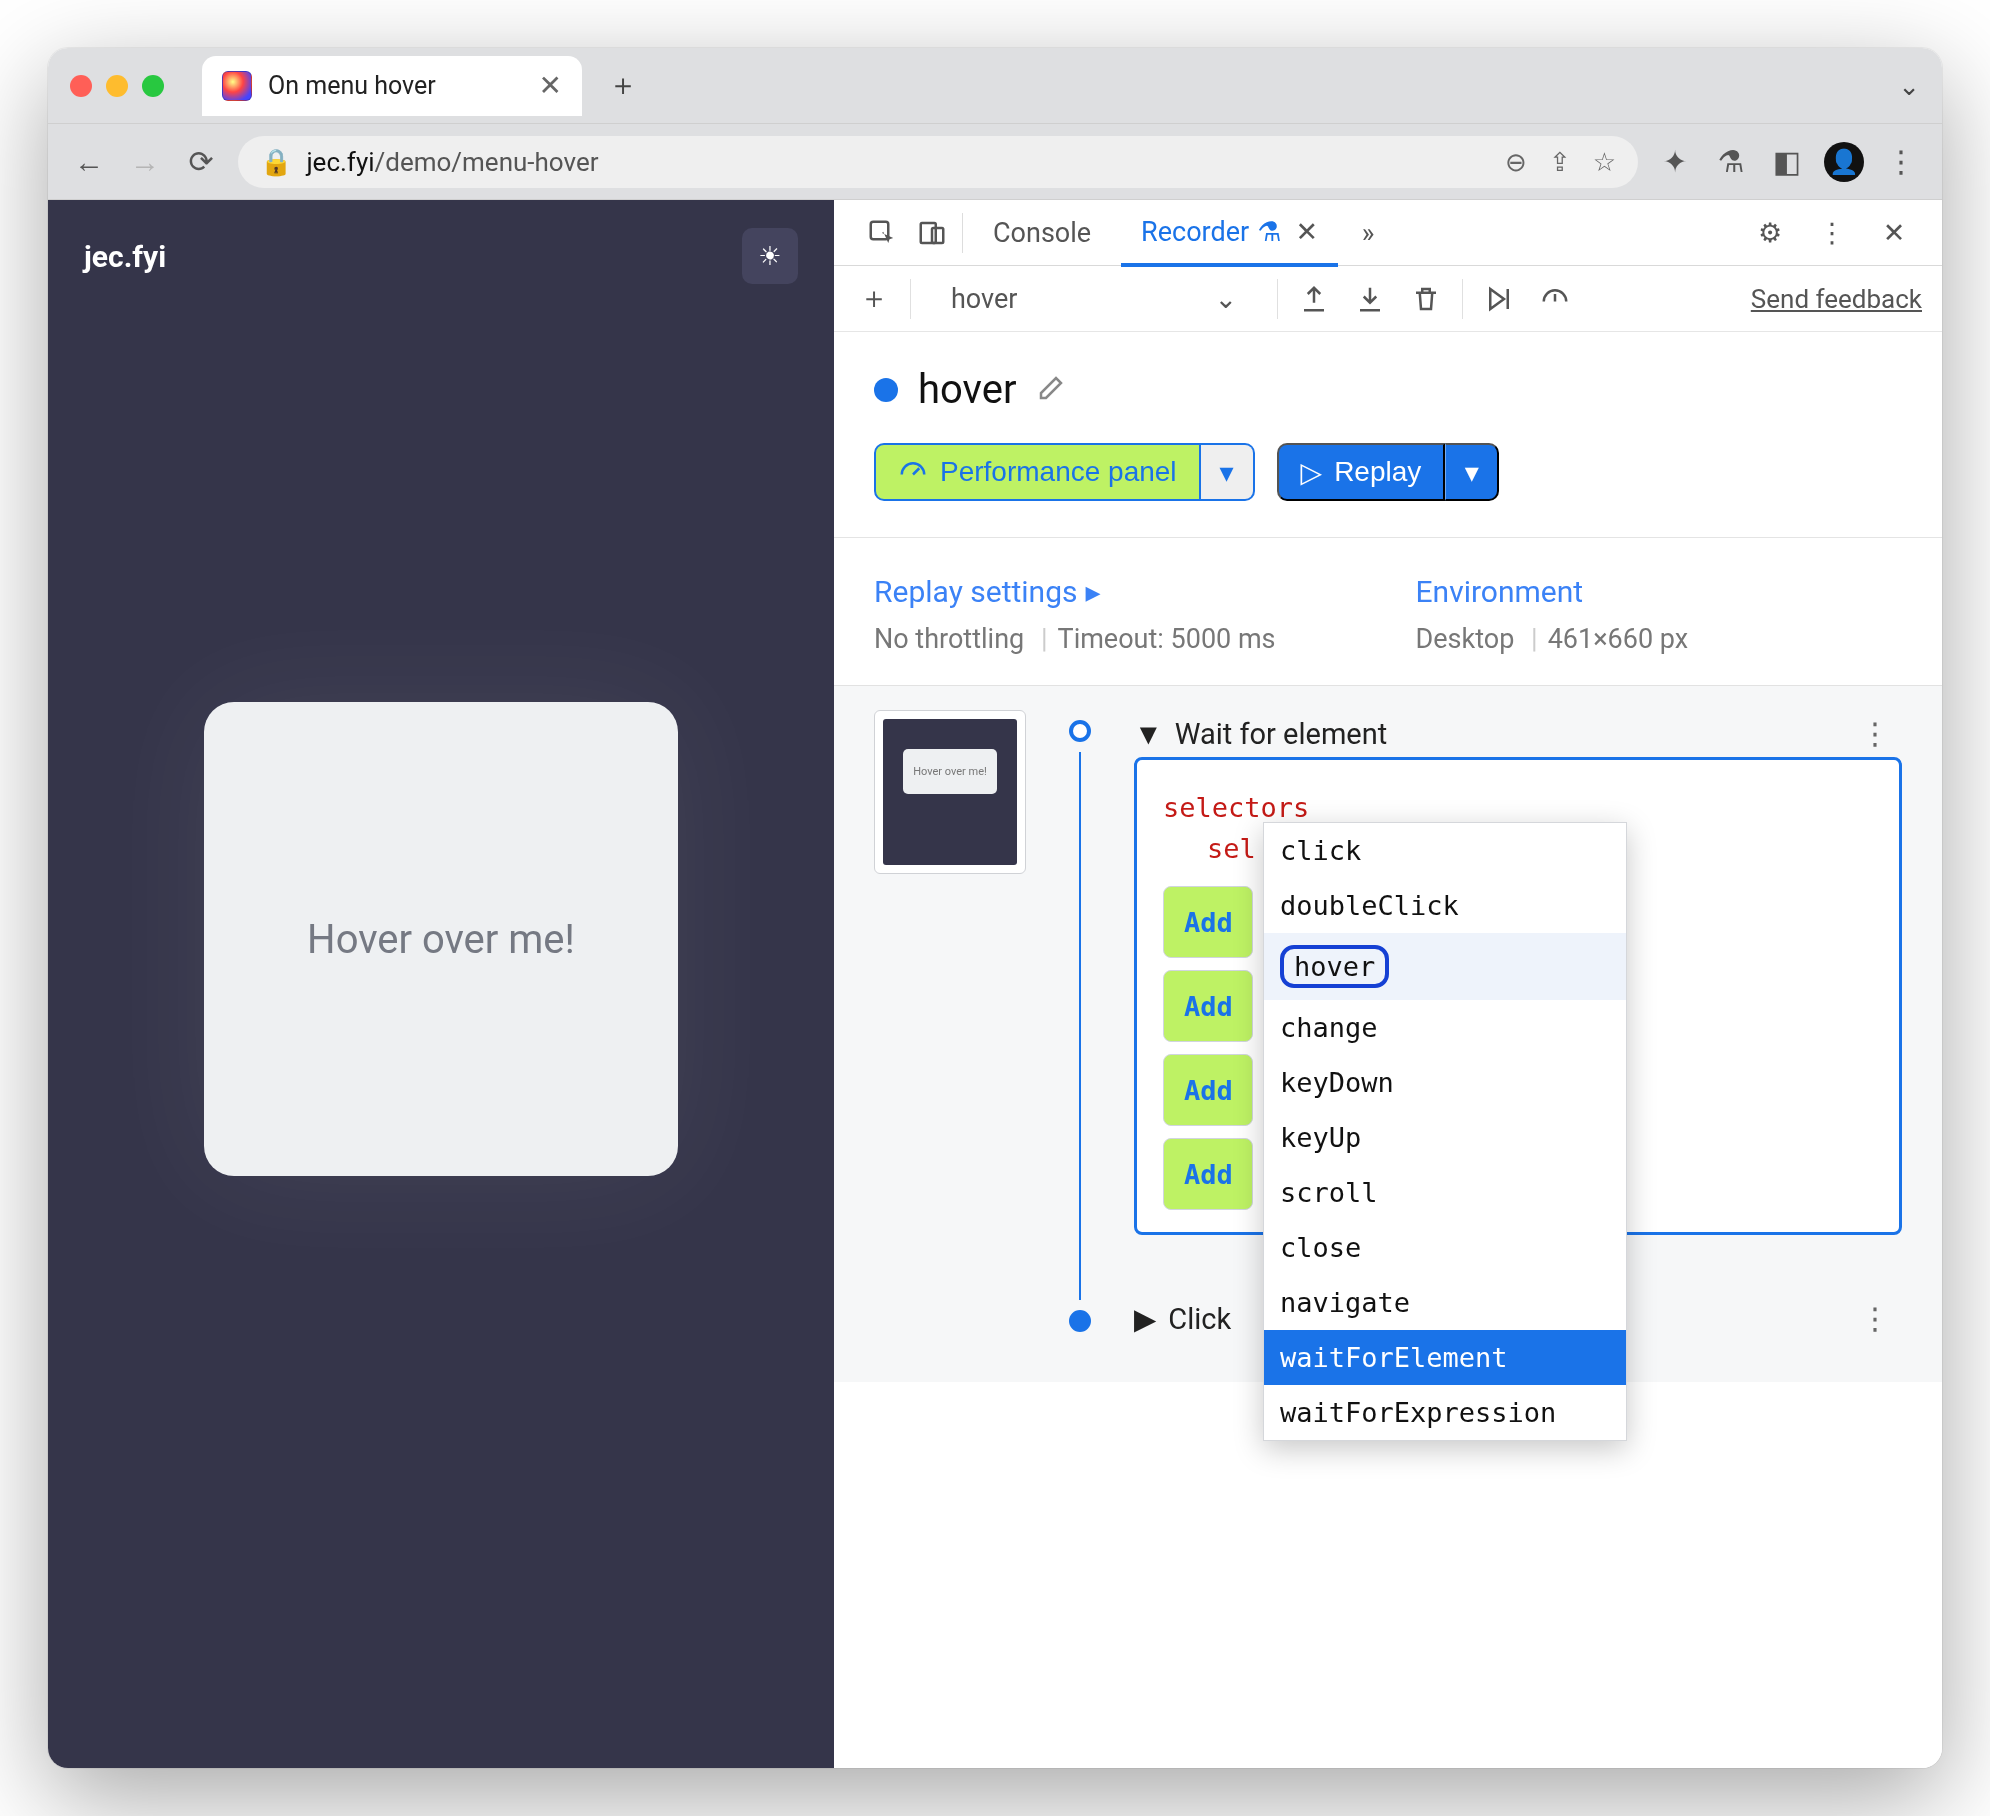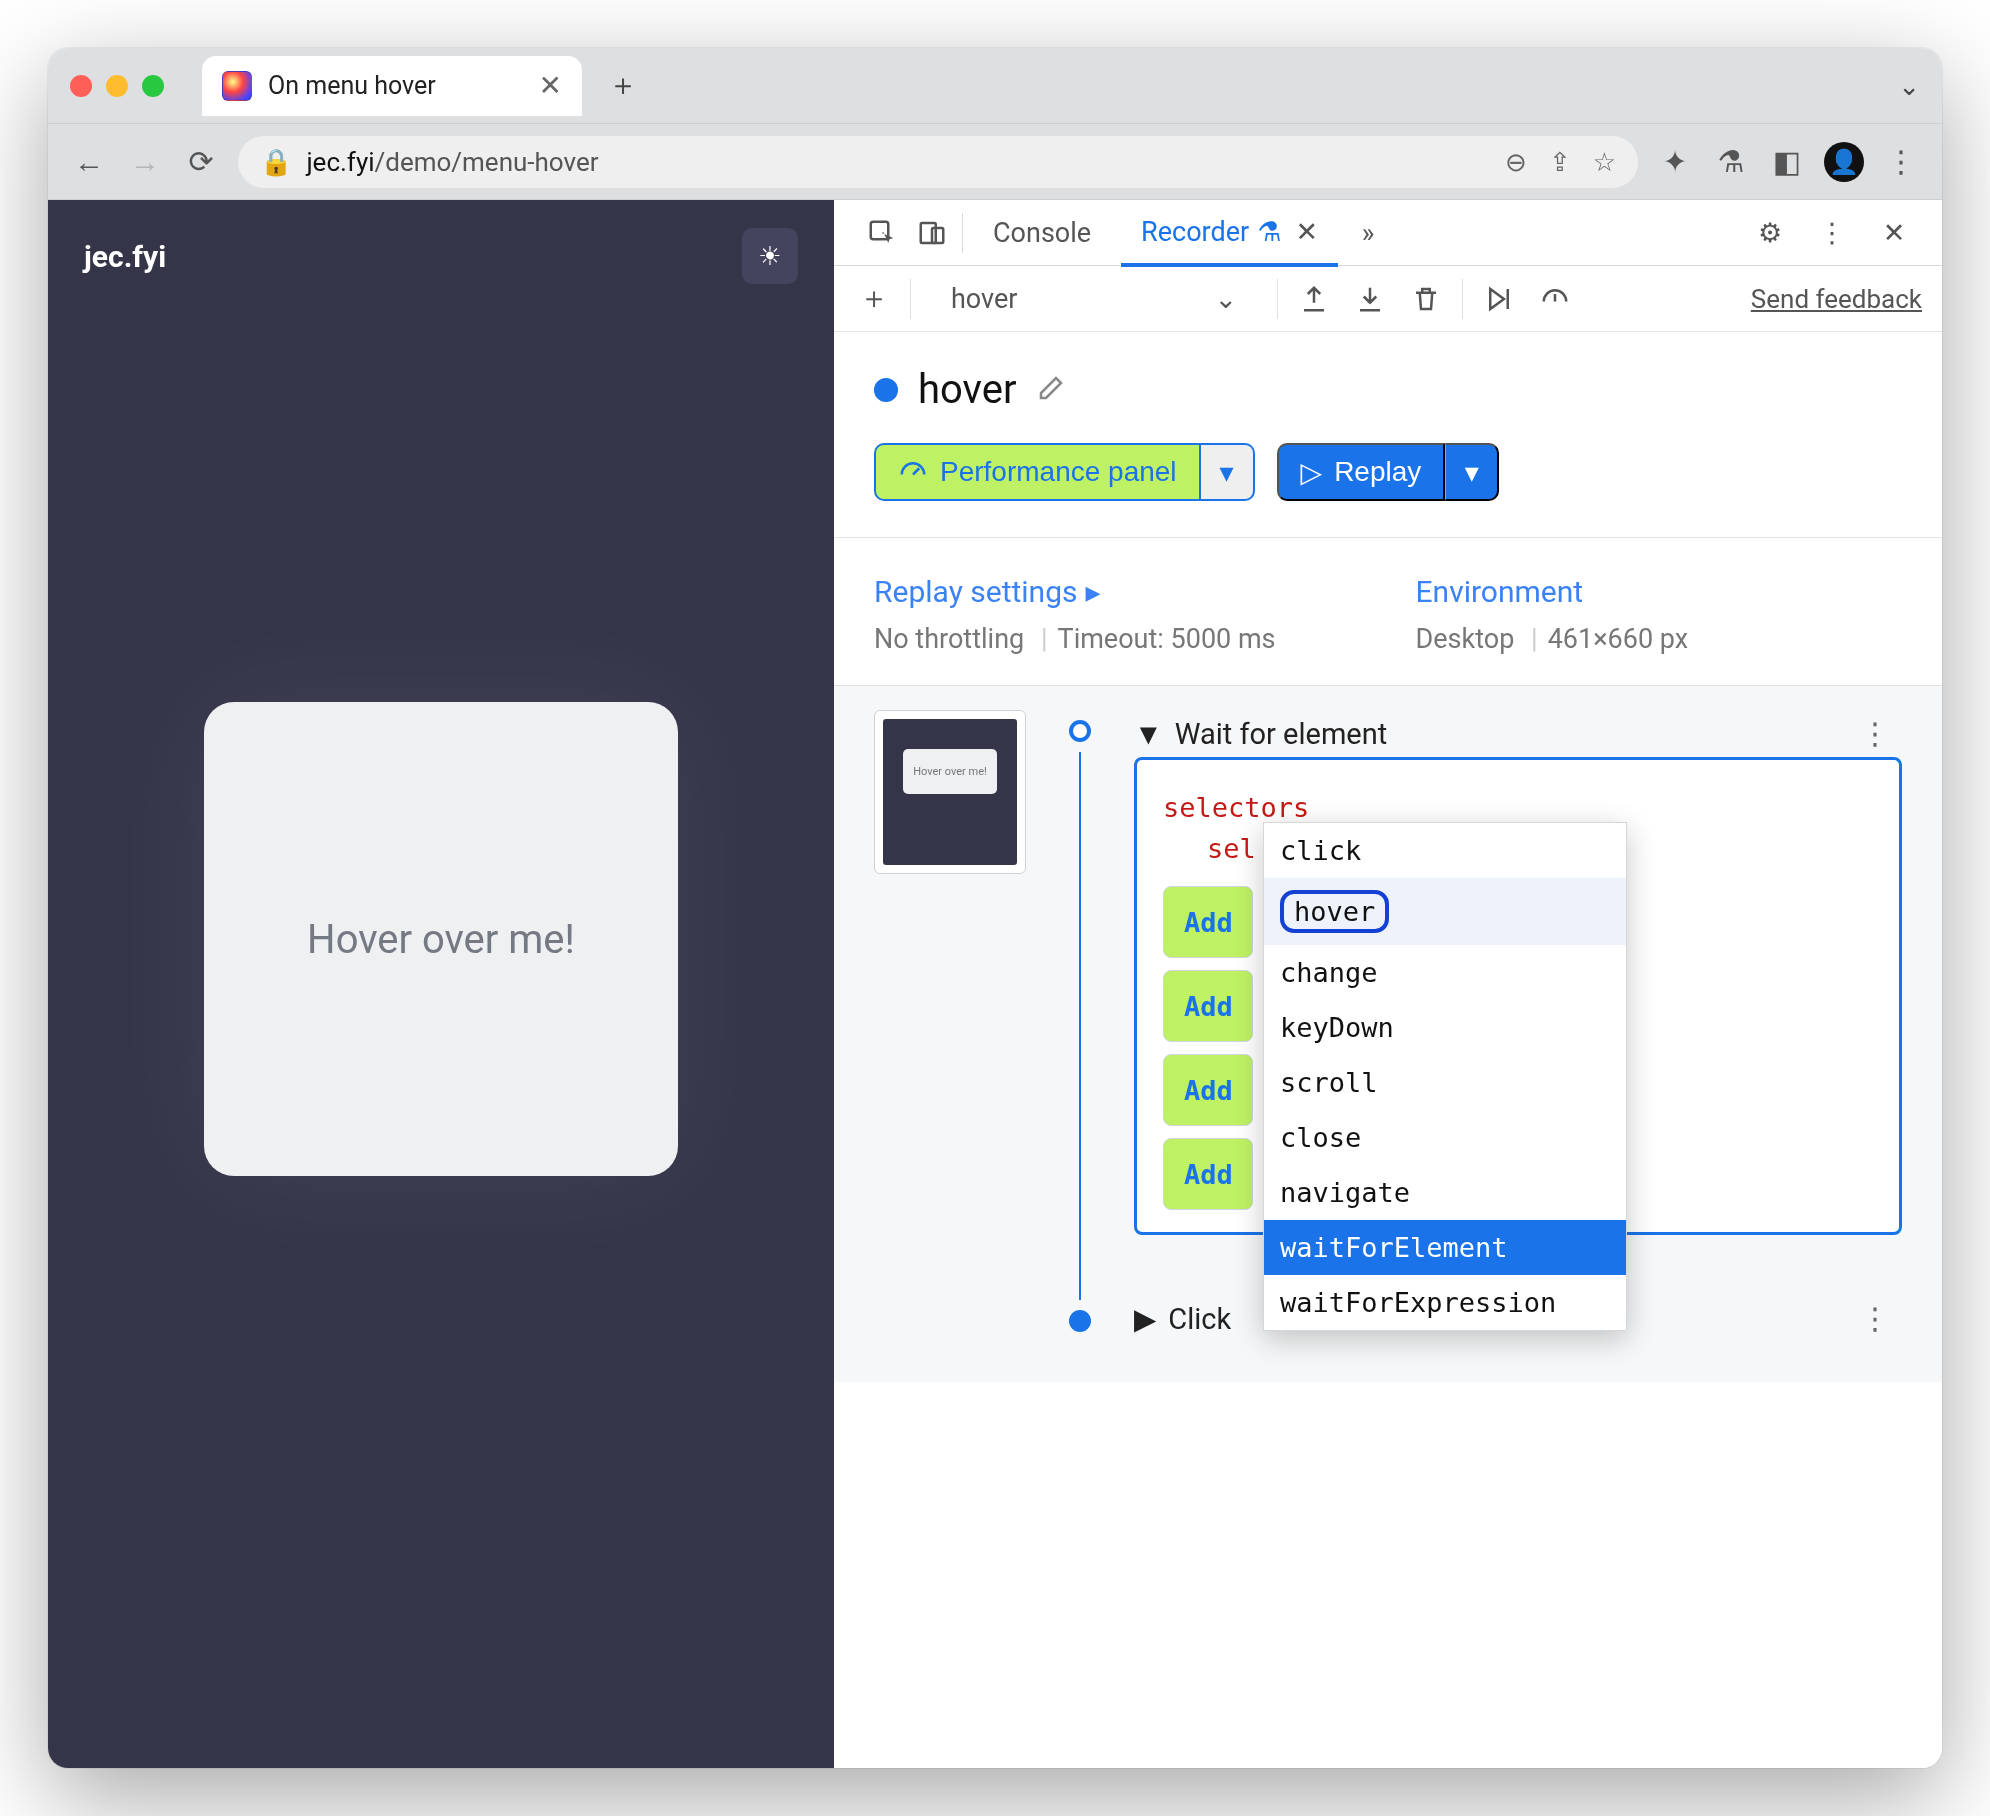--- a/index.html
+++ b/index.html
@@ -307,23 +307,25 @@
 
                 <div class="add-btns">
                   <button class="add-btn">Add</button>
                   <button class="add-btn">Add</button>
                   <button class="add-btn">Add</button>
                   <button class="add-btn">Add</button>
                 </div>
 
                 <div class="dropdown">
                   <div>click</div>
+                  <div>doubleClick</div>
                   <div class="hl circled"><span>hover</span></div>
                   <div>change</div>
                   <div>keyDown</div>
+                  <div>keyUp</div>
                   <div>scroll</div>
                   <div>close</div>
                   <div>navigate</div>
                   <div class="sel">waitForElement</div>
                   <div>waitForExpression</div>
                 </div>
               </div>
             </div>
 
             <div class="click-step" style="margin-top:30px">

